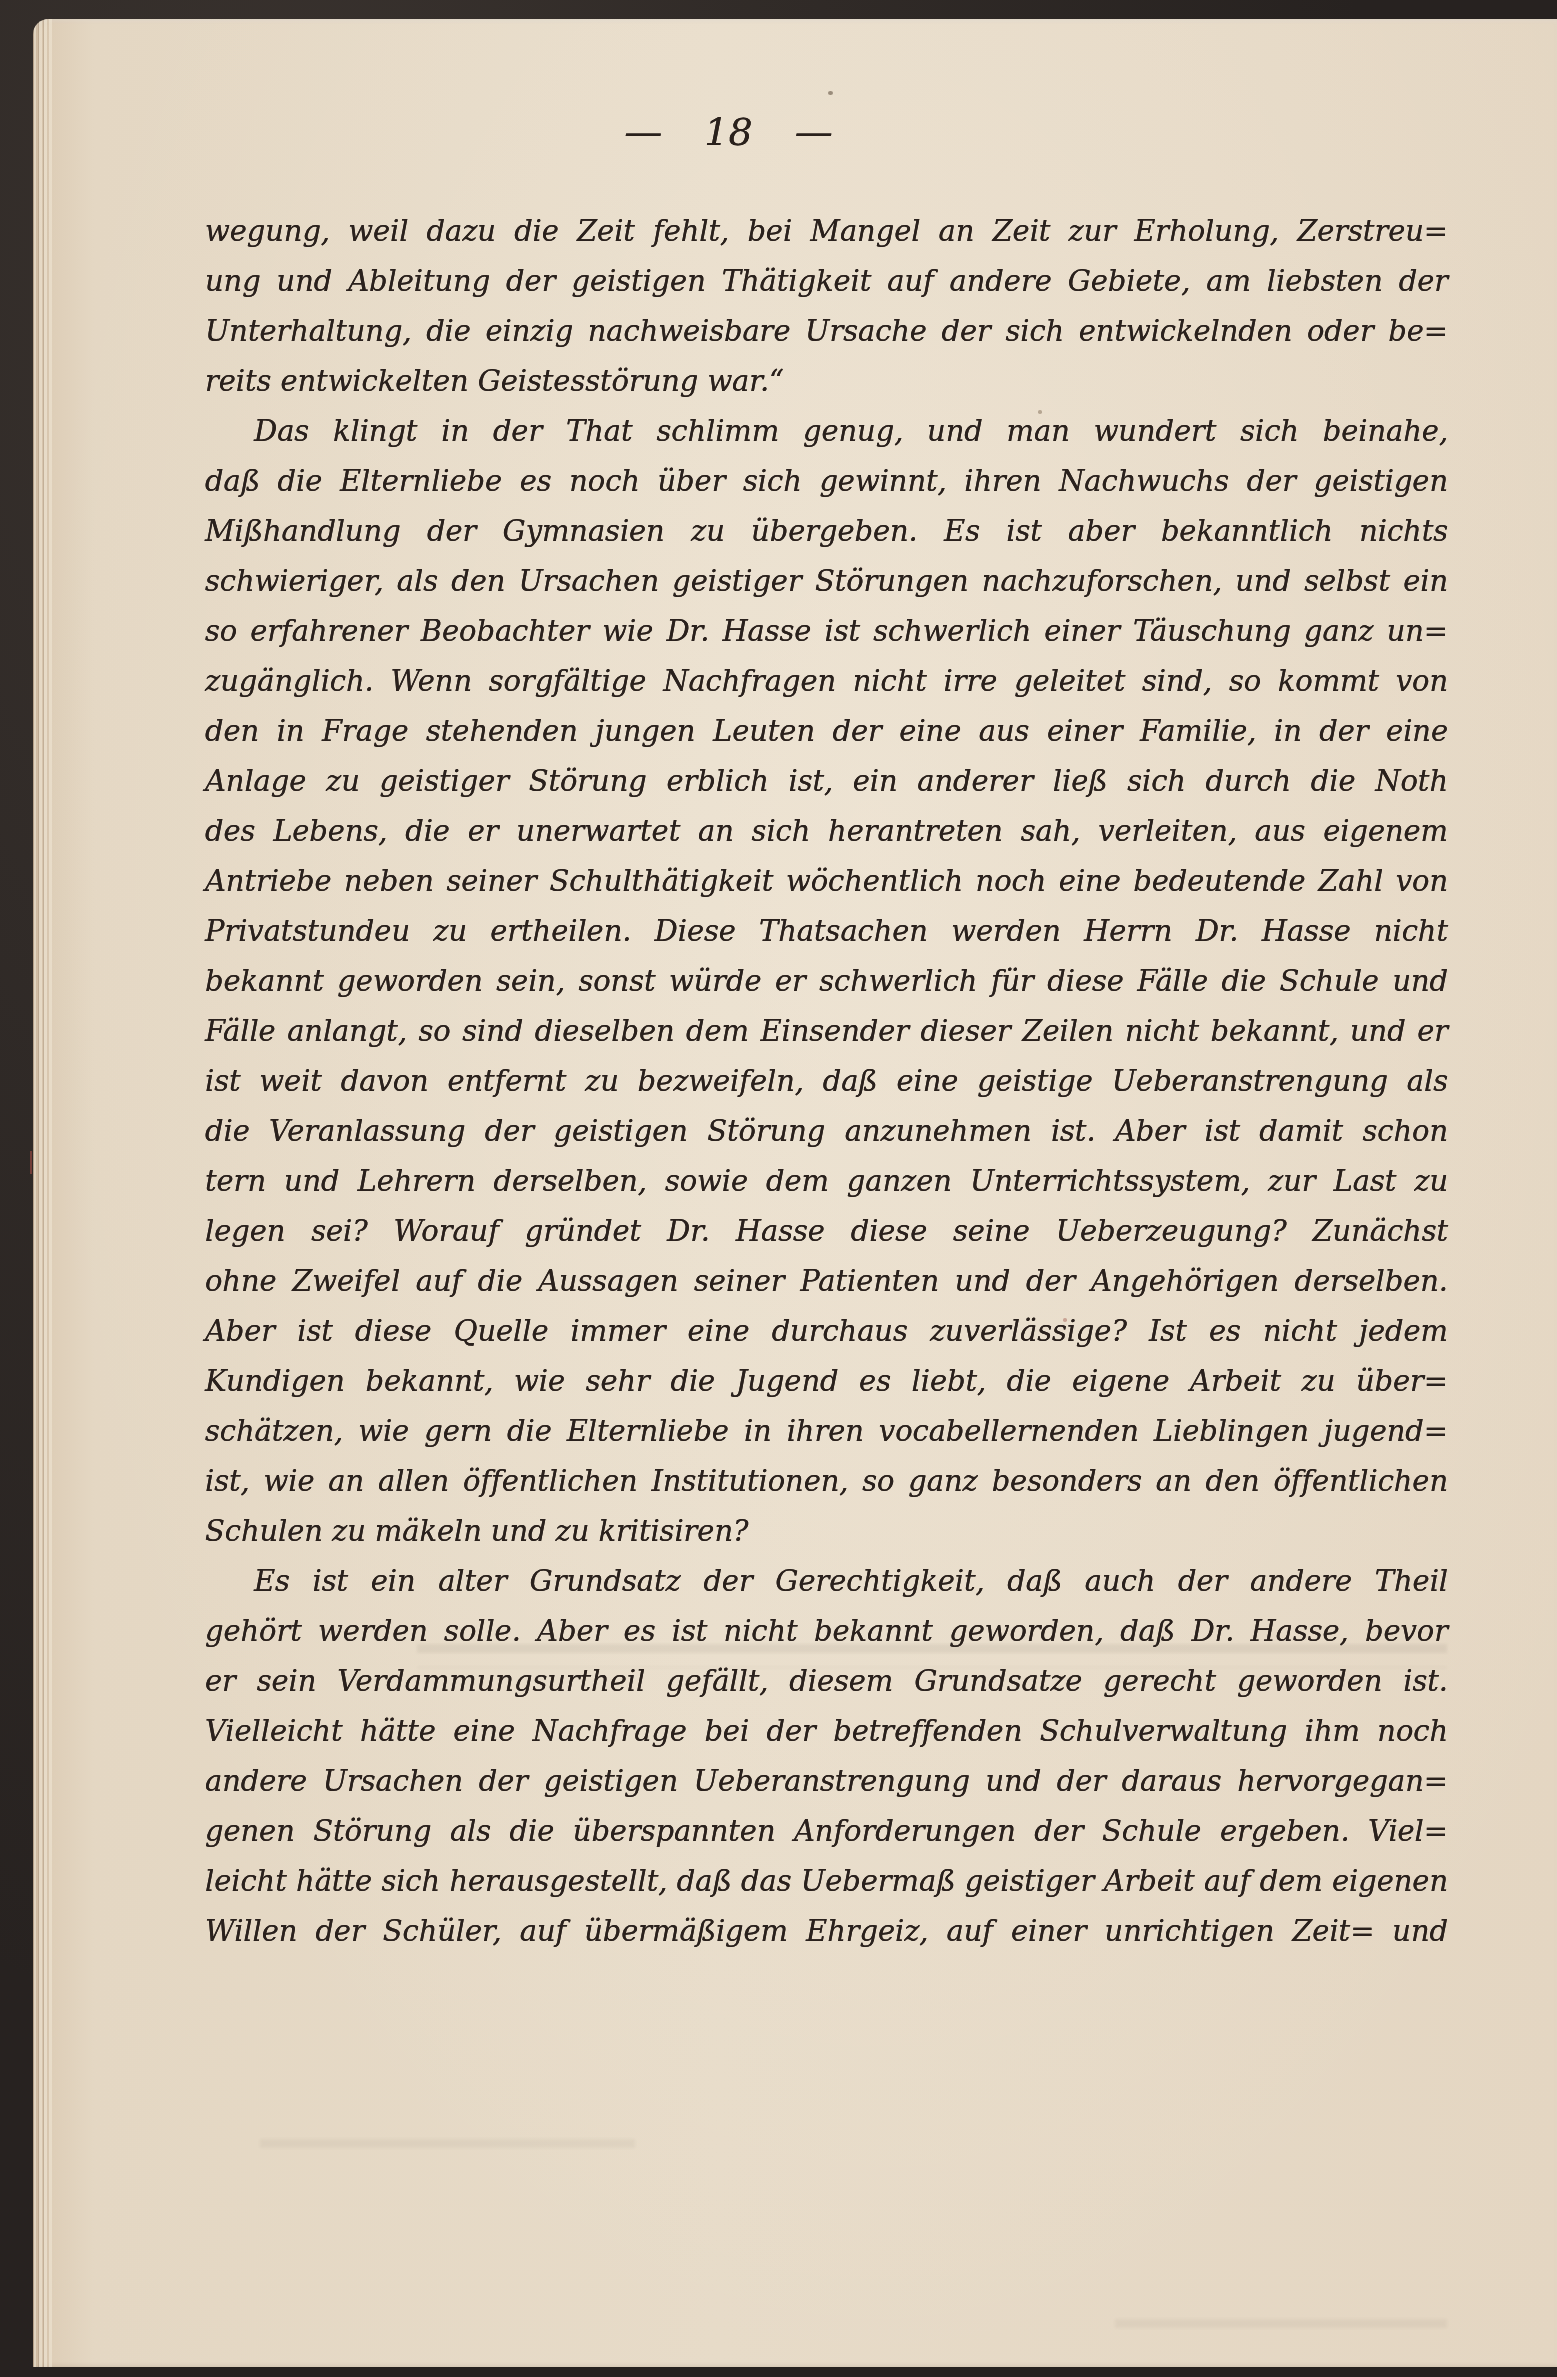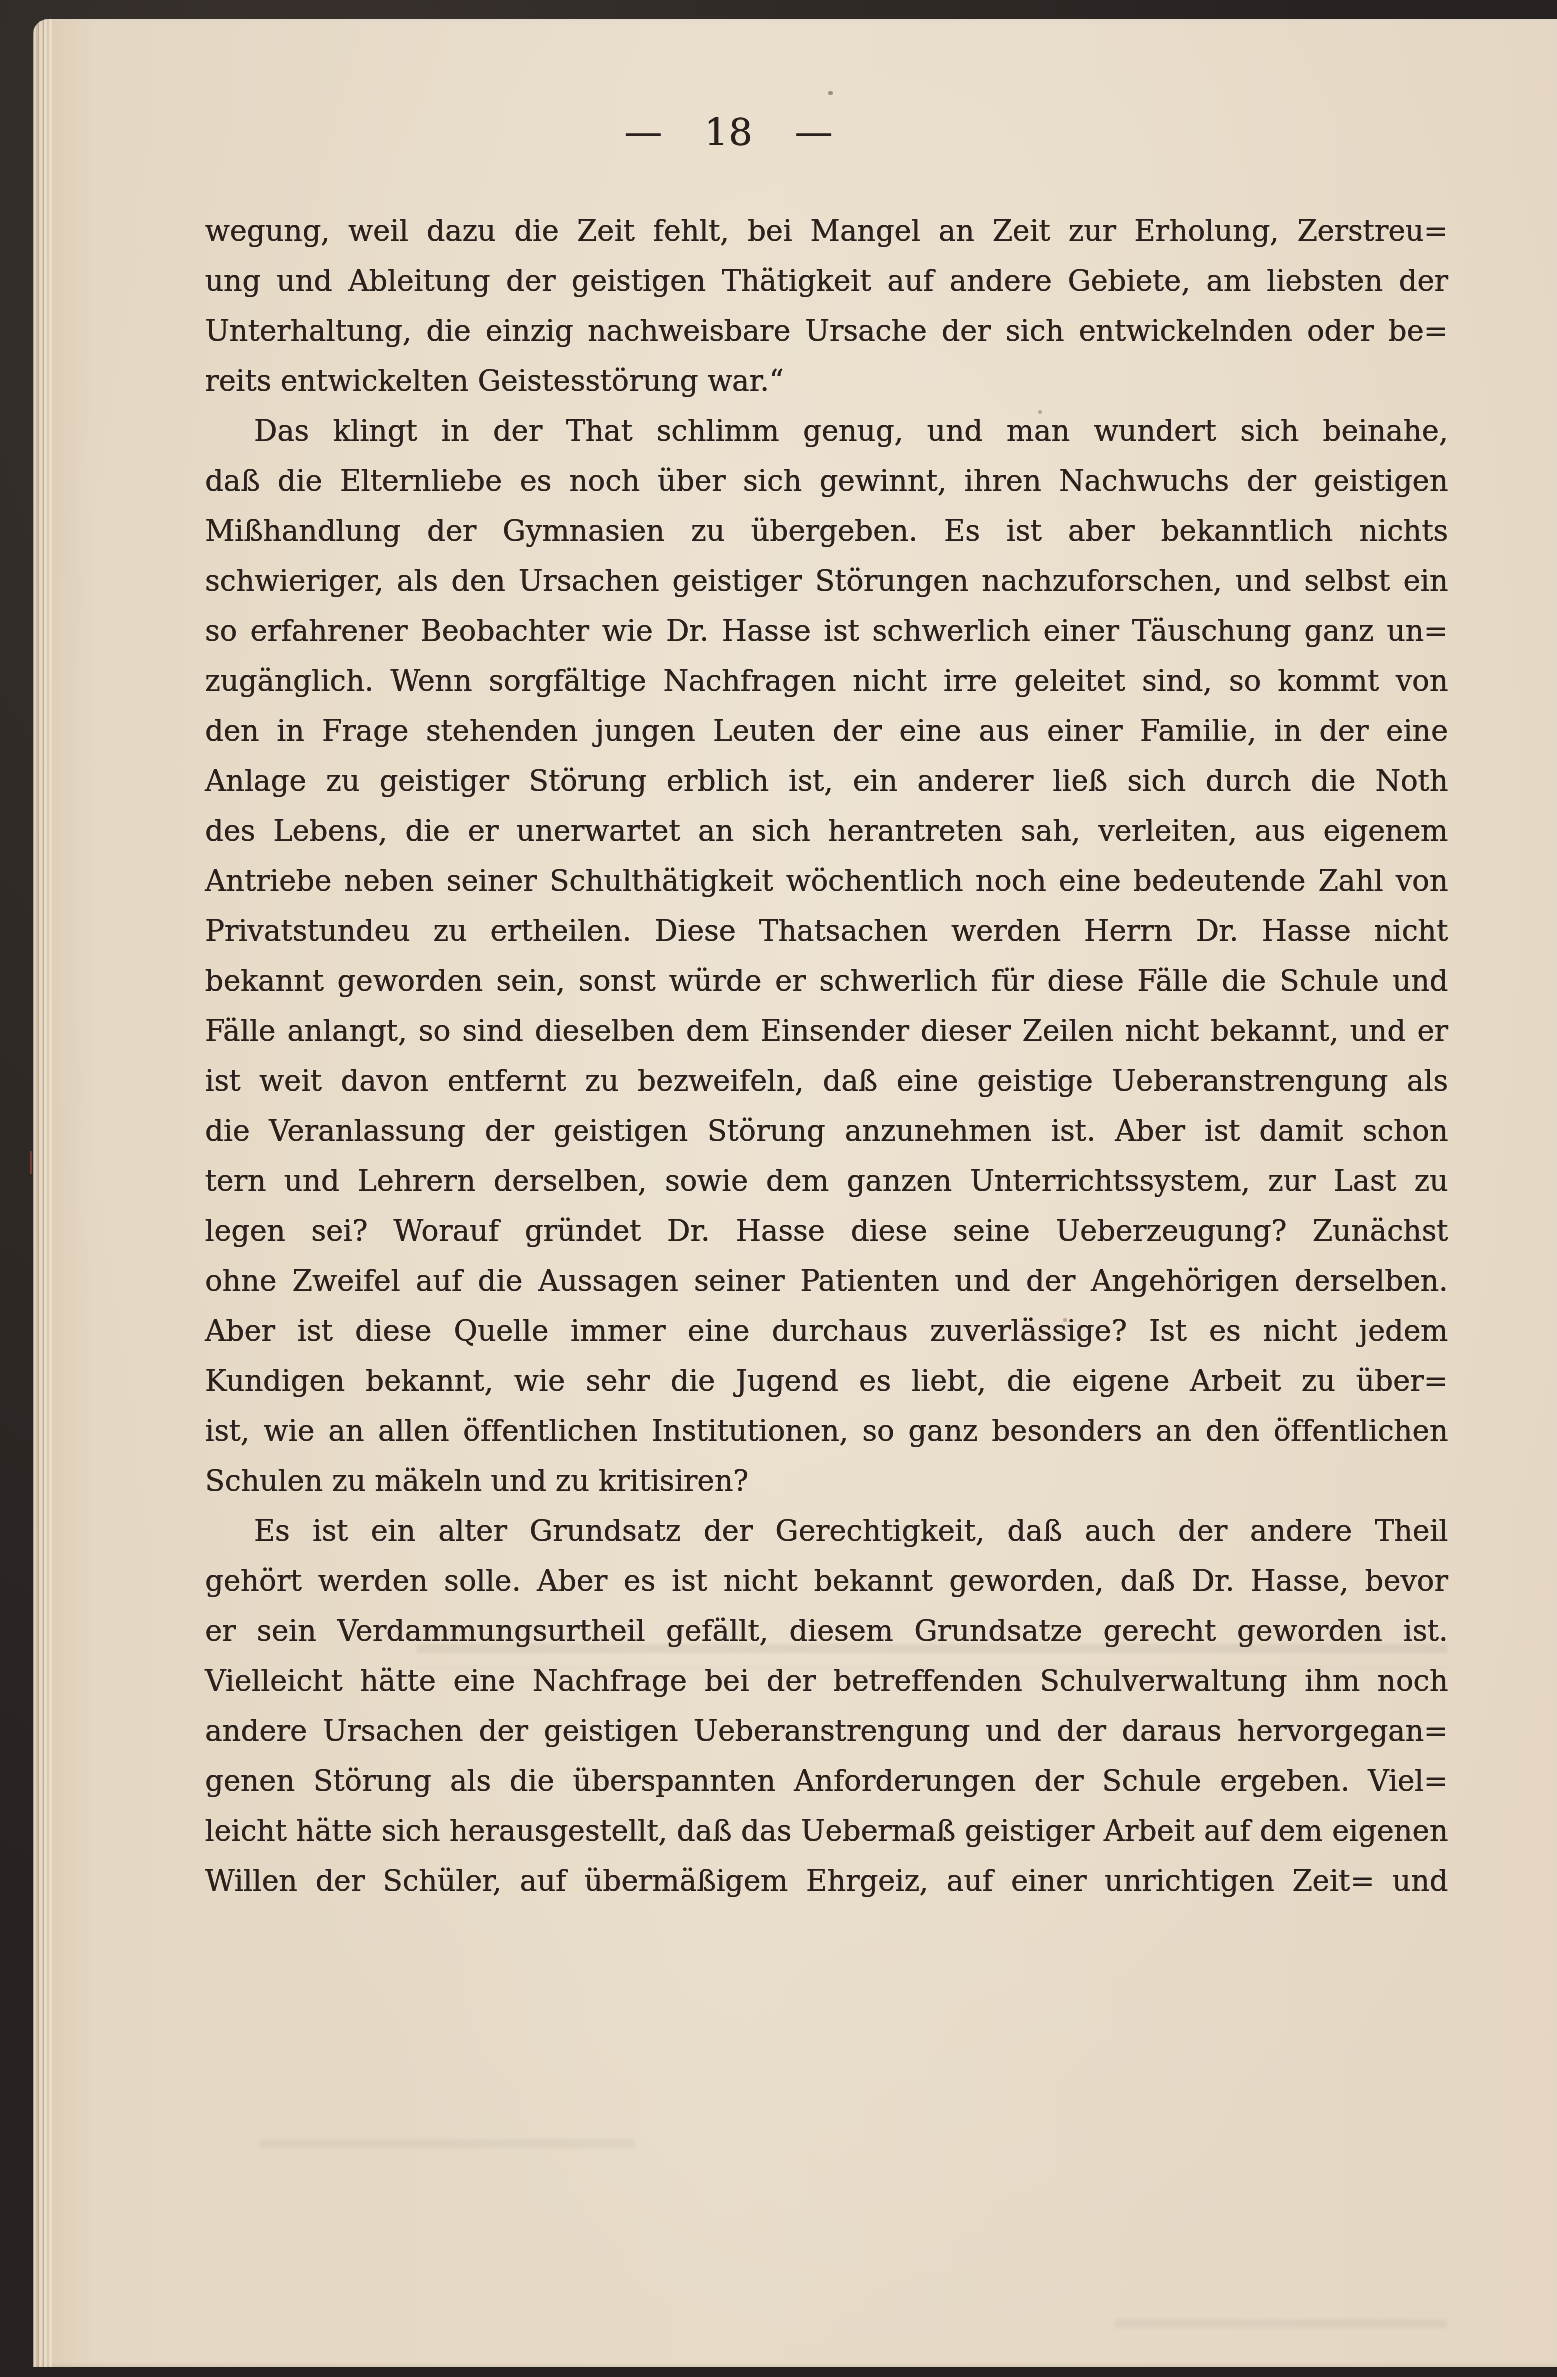--- a/index.html
+++ b/index.html
@@ -18,20 +18,21 @@
   }
   .page {
     position:absolute; left:33px; top:19px;
     width:1524px; height:2348px;
     background:
       radial-gradient(ellipse at 55% 35%, rgba(255,250,240,0.28), transparent 72%),
       linear-gradient(90deg, #d3bfa6 0px, #ddcdb6 14px, #e4d7c3 61px, #e7dbc8 45%, #e4d6c2 100%),
       #e5d8c5;
     border-radius:15.7px 0 0 0;
     box-shadow: inset 0 2.6px 3.5px rgba(255,255,255,0.25), inset 2.6px 0 5.2px rgba(120,95,70,0.25);
+    font-style: italic;
   }
   .sheet-edges {
     position:absolute; left:0; top:0; bottom:0; width:19px;
     border-radius:15.7px 0 0 0;
     background:repeating-linear-gradient(90deg,
       rgba(135,110,85,0.38) 0 0.9px,
       rgba(238,228,210,0.85) 0.9px 3.5px,
       rgba(210,190,165,0.55) 3.5px 5.2px);
     opacity:0.75;
   }
@@ -99,20 +100,21 @@
       <div class="line">Privatstundeu zu ertheilen.  Diese Thatsachen werden Herrn Dr. Hasse nicht</div>
       <div class="line">bekannt geworden sein, sonst würde er schwerlich für diese Fälle die Schule und</div>
       <div class="line">Fälle anlangt, so sind dieselben dem Einsender dieser Zeilen nicht bekannt, und er</div>
       <div class="line">ist weit davon entfernt zu bezweifeln, daß eine geistige Ueberanstrengung als</div>
       <div class="line">die Veranlassung der geistigen Störung anzunehmen ist.  Aber ist damit schon</div>
       <div class="line">tern und Lehrern derselben, sowie dem ganzen Unterrichtssystem, zur Last zu</div>
       <div class="line">legen sei?  Worauf gründet Dr. Hasse diese seine Ueberzeugung?  Zunächst</div>
       <div class="line">ohne Zweifel auf die Aussagen seiner Patienten und der Angehörigen derselben.</div>
       <div class="line">Aber ist diese Quelle immer eine durchaus zuverlässige?  Ist es nicht jedem</div>
       <div class="line">Kundigen bekannt, wie sehr die Jugend es liebt, die eigene Arbeit zu über=</div>
+      <div class="line">schätzen, wie gern die Elternliebe in ihren vocabellernenden Lieblingen jugend=</div>
       <div class="line">ist, wie an allen öffentlichen Institutionen, so ganz besonders an den öffentlichen</div>
       <div class="line endline">Schulen zu mäkeln und zu kritisiren?</div>
       <div class="line indent">Es ist ein alter Grundsatz der Gerechtigkeit, daß auch der andere Theil</div>
       <div class="line">gehört werden solle.  Aber es ist nicht bekannt geworden, daß Dr. Hasse, bevor</div>
       <div class="line">er sein Verdammungsurtheil gefällt, diesem Grundsatze gerecht geworden ist.</div>
       <div class="line">Vielleicht hätte eine Nachfrage bei der betreffenden Schulverwaltung ihm noch</div>
       <div class="line">andere Ursachen der geistigen Ueberanstrengung und der daraus hervorgegan=</div>
       <div class="line">genen Störung als die überspannten Anforderungen der Schule ergeben.  Viel=</div>
       <div class="line">leicht hätte sich herausgestellt, daß das Uebermaß geistiger Arbeit auf dem eigenen</div>
       <div class="line">Willen der Schüler, auf übermäßigem Ehrgeiz, auf einer unrichtigen Zeit= und</div>

